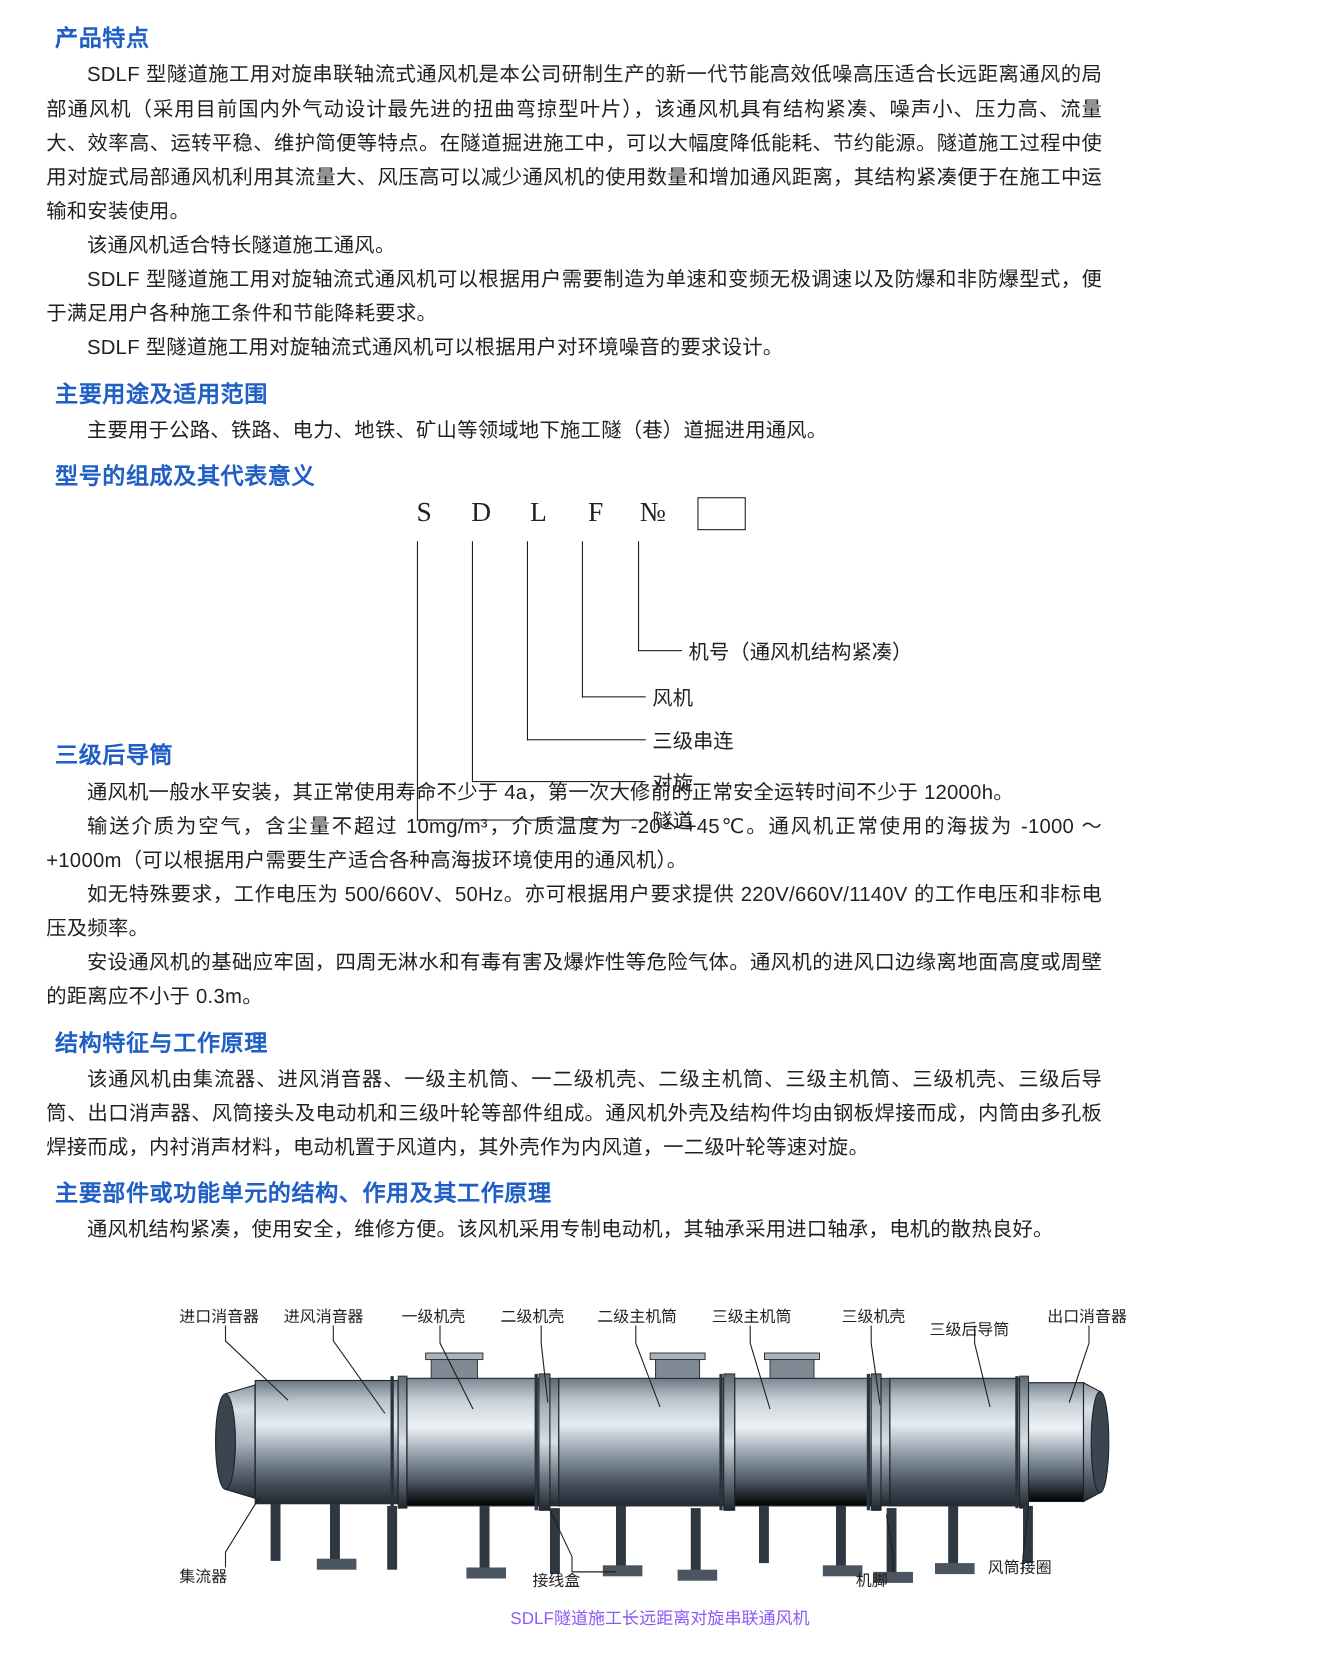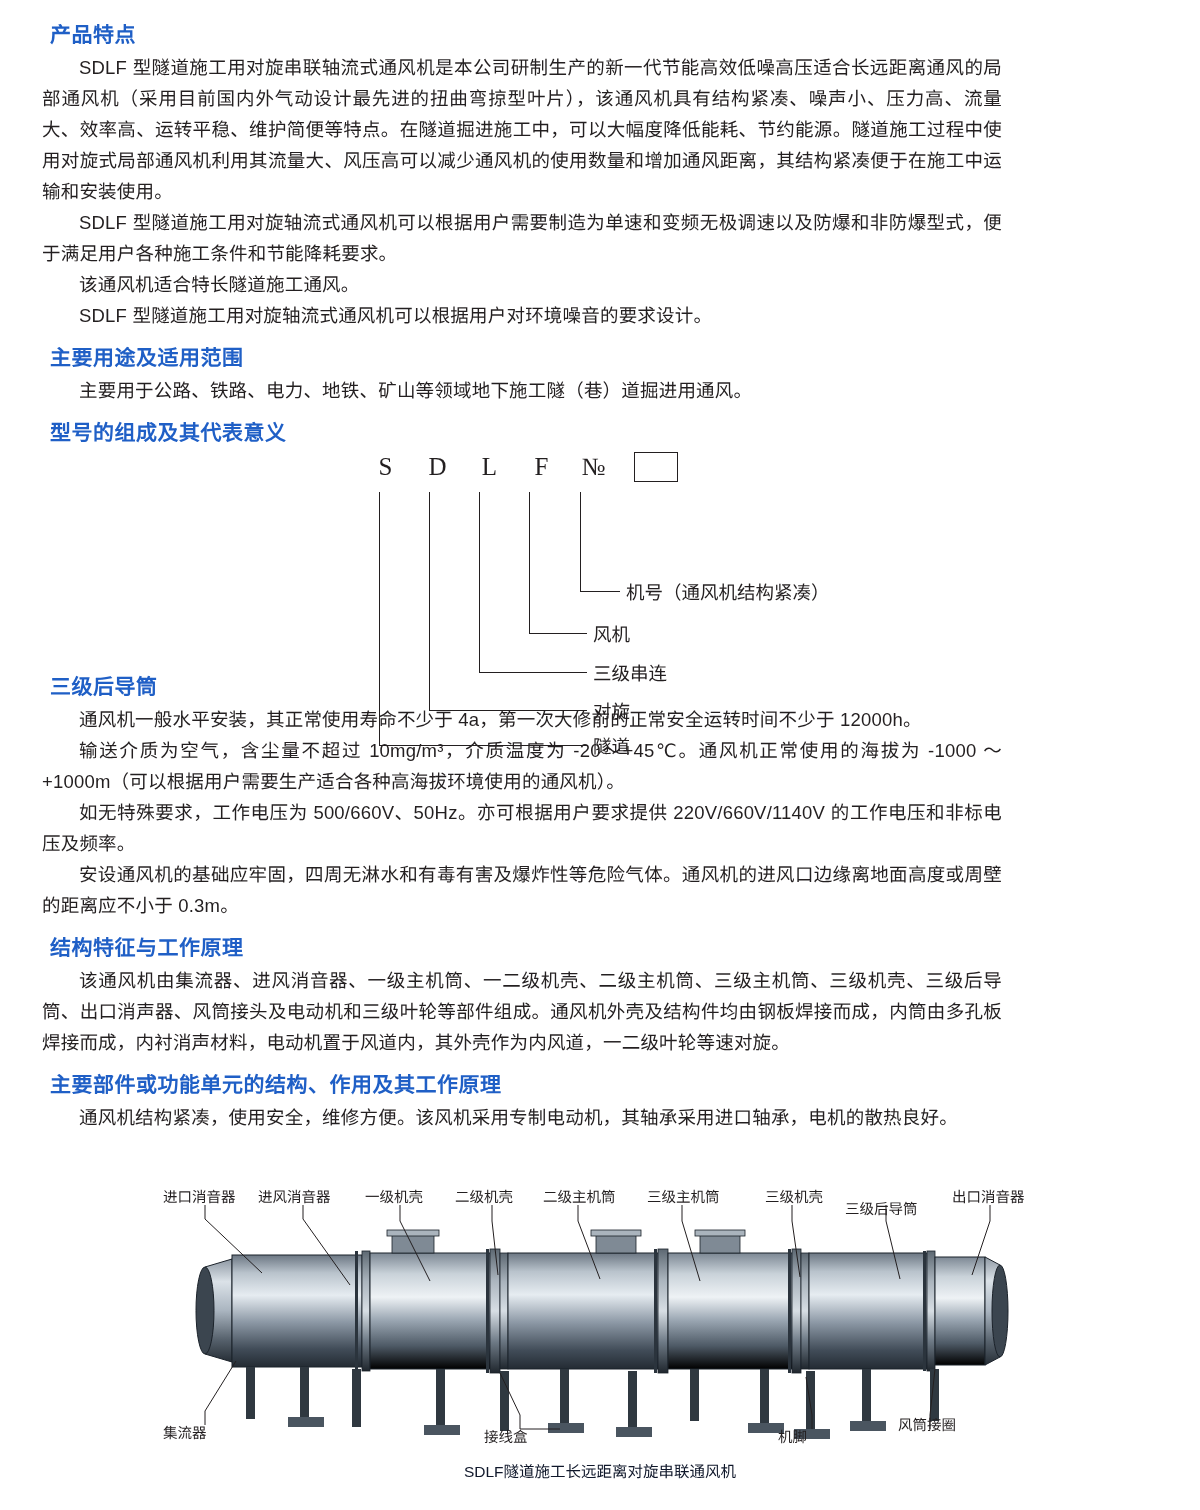--- a/index.html
+++ b/index.html
@@ -100,34 +100,34 @@
     color: #231f20;
     white-space: nowrap;
   }
   .fig-caption {
     position: absolute;
     left: 0;
     right: 0;
     bottom: 6px;
     text-align: center;
     font-size: 15.5px;
-    color: #0f172a;
+    color: #8b5cf6;
   }
 </style>
 </head>
 <body>
 
 <div class="page">
   <div class="content">
 
     <div class="block">
       <h2 class="section-title">产品特点</h2>
       <p class="para">SDLF 型隧道施工用对旋串联轴流式通风机是本公司研制生产的新一代节能高效低噪高压适合长远距离通风的局部通风机（采用目前国内外气动设计最先进的扭曲弯掠型叶片），该通风机具有结构紧凑、噪声小、压力高、流量大、效率高、运转平稳、维护简便等特点。在隧道掘进施工中，可以大幅度降低能耗、节约能源。隧道施工过程中使用对旋式局部通风机利用其流量大、风压高可以减少通风机的使用数量和增加通风距离，其结构紧凑便于在施工中运输和安装使用。</p>
+      <p class="para">该通风机适合特长隧道施工通风。</p>
       <p class="para">SDLF 型隧道施工用对旋轴流式通风机可以根据用户需要制造为单速和变频无极调速以及防爆和非防爆型式，便于满足用户各种施工条件和节能降耗要求。</p>
-      <p class="para">该通风机适合特长隧道施工通风。</p>
       <p class="para">SDLF 型隧道施工用对旋轴流式通风机可以根据用户对环境噪音的要求设计。</p>
     </div>
 
     <div class="block">
       <h2 class="section-title">主要用途及适用范围</h2>
       <p class="para">主要用于公路、铁路、电力、地铁、矿山等领域地下施工隧（巷）道掘进用通风。</p>
     </div>
 
     <div class="block">
       <h2 class="section-title">型号的组成及其代表意义</h2>

